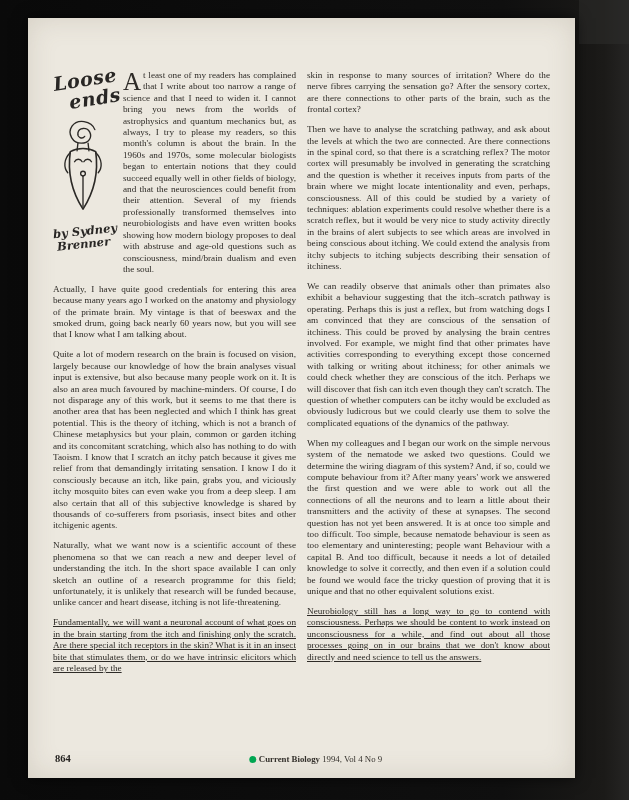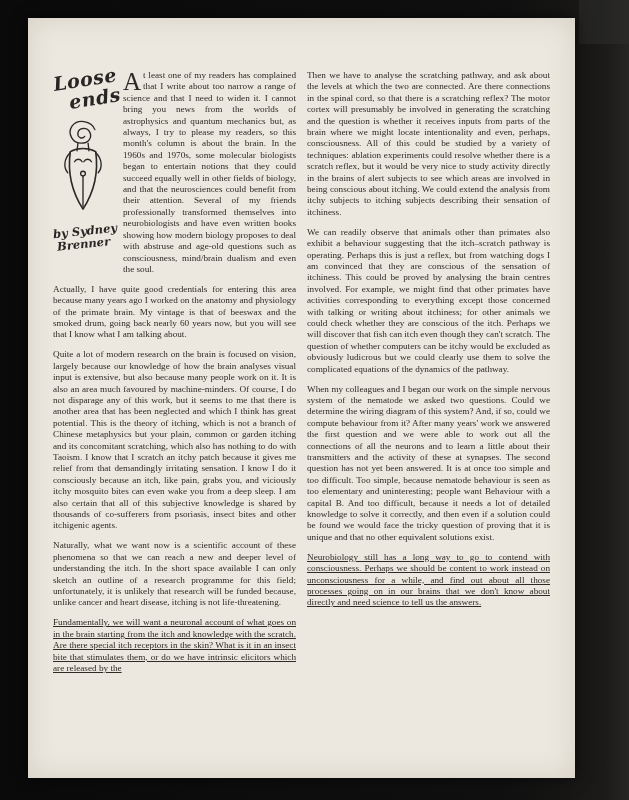--- a/index.html
+++ b/index.html
@@ -114,26 +114,33 @@
         <span class="byline">
           <span class="b1">by Sydney</span><br>
           <span class="b2">Brenner</span>
         </span>
       </div>
 
       <p class="para lead"><span class="dropcap">A</span><span>t least one of my readers has complained that I write about too narrow a range of science and that I need to widen it. I cannot bring you news from the worlds of astrophysics and quantum mechanics but, as always, I try to please my readers, so this month's column is about the brain. In the 1960s and 1970s, some molecular biologists began to entertain notions that they could succeed equally well in other fields of biology, and that the neurosciences could benefit from their attention. Several of my friends professionally transformed themselves into neurobiologists and have even written books showing how modern biology proposes to deal with abstruse and age-old questions such as consciousness, mind/brain dualism and even the soul.</span></p>
       <p class="para">Actually, I have quite good credentials for entering this area because many years ago I worked on the anatomy and physiology of the primate brain. My vintage is that of beeswax and the smoked drum, going back nearly 60 years now, but you will see that I know what I am talking about.</p>
       <p class="para">Quite a lot of modern research on the brain is focused on vision, largely because our knowledge of how the brain analyses visual input is extensive, but also because many people work on it. It is also an area much favoured by machine-minders. Of course, I do not disparage any of this work, but it seems to me that there is another area that has been neglected and which I think has great potential. This is the theory of itching, which is not a branch of Chinese metaphysics but your plain, common or garden itching and its concomitant scratching, which also has nothing to do with Taoism. I know that I scratch an itchy patch because it gives me relief from that demandingly irritating sensation. I know I do it consciously because an itch, like pain, grabs you, and viciously itchy mosquito bites can even wake you from a deep sleep. I am also certain that all of this subjective knowledge is shared by thousands of co-sufferers from psoriasis, insect bites and other itchigenic agents.</p>
       <p class="para">Naturally, what we want now is a scientific account of these phenomena so that we can reach a new and deeper level of understanding the itch. In the short space available I can only sketch an outline of a research programme for this field; unfortunately, it is unlikely that research will be funded because, unlike cancer and heart disease, itching is not life-threatening.</p>
-      <p class="para">Fundamentally, we will want a neuronal account of what goes on in the brain starting from the itch and knowledge with the scratch. Are there special itch receptors in the skin? What is it in an insect bite that stimulates them, or do we have intrinsic elicitors which are released by the</p>
+      <p class="para">Fundamentally, we will want a neuronal account of what goes on in the brain starting from the itch and finishing only the scratch. Are there special itch receptors in the skin? What is it in an insect bite that stimulates them, or do we have intrinsic elicitors which are released by the</p>
     </div>
 
     <div class="col">
+      <p class="para">skin in response to many sources of irritation? Where do the nerve fibres carrying the sensation go? After the sensory cortex, are there connections to other parts of the brain, such as the frontal cortex?</p>
       <p class="para">Then we have to analyse the scratching pathway, and ask about the levels at which the two are connected. Are there connections in the spinal cord, so that there is a scratching reflex? The motor cortex will presumably be involved in generating the scratching and the question is whether it receives inputs from parts of the brain where we might locate intentionality and even, perhaps, consciousness. All of this could be studied by a variety of techniques: ablation experiments could resolve whether there is a scratch reflex, but it would be very nice to study activity directly in the brains of alert subjects to see which areas are involved in being conscious about itching. We could extend the analysis from itchy subjects to itching subjects describing their sensation of itchiness.</p>
       <p class="para">We can readily observe that animals other than primates also exhibit a behaviour suggesting that the itch–scratch pathway is operating. Perhaps this is just a reflex, but from watching dogs I am convinced that they are conscious of the sensation of itchiness. This could be proved by analysing the brain centres involved. For example, we might find that other primates have activities corresponding to everything except those concerned with talking or writing about itchiness; for other animals we could check whether they are conscious of the itch. Perhaps we will discover that fish can itch even though they can't scratch. The question of whether computers can be itchy would be excluded as obviously ludicrous but we could clearly use them to solve the complicated equations of the dynamics of the pathway.</p>
       <p class="para">When my colleagues and I began our work on the simple nervous system of the nematode we asked two questions. Could we determine the wiring diagram of this system? And, if so, could we compute behaviour from it? After many years' work we answered the first question and we were able to work out all the connections of all the neurons and to learn a little about their transmitters and the activity of these at synapses. The second question has not yet been answered. It is at once too simple and too difficult. Too simple, because nematode behaviour is seen as too elementary and uninteresting; people want Behaviour with a capital B. And too difficult, because it needs a lot of detailed knowledge to solve it correctly, and then even if a solution could be found we would face the tricky question of proving that it is unique and that no other equivalent solutions exist.</p>
       <p class="para">Neurobiology still has a long way to go to contend with consciousness. Perhaps we should be content to work instead on unconsciousness for a while, and find out about all those processes going on in our brains that we don't know about directly and need science to tell us the answers.</p>
     </div>
 
   </div>
 
+  <div class="footer">
+    <span class="page-number">864</span>
+    <span class="credit">
+      <span class="dot"></span><span class="journal">Current Biology</span>&nbsp;<span class="issue">1994, Vol 4 No 9</span>
+    </span>
+  </div>
 
 </div>
 
 </body></html>

